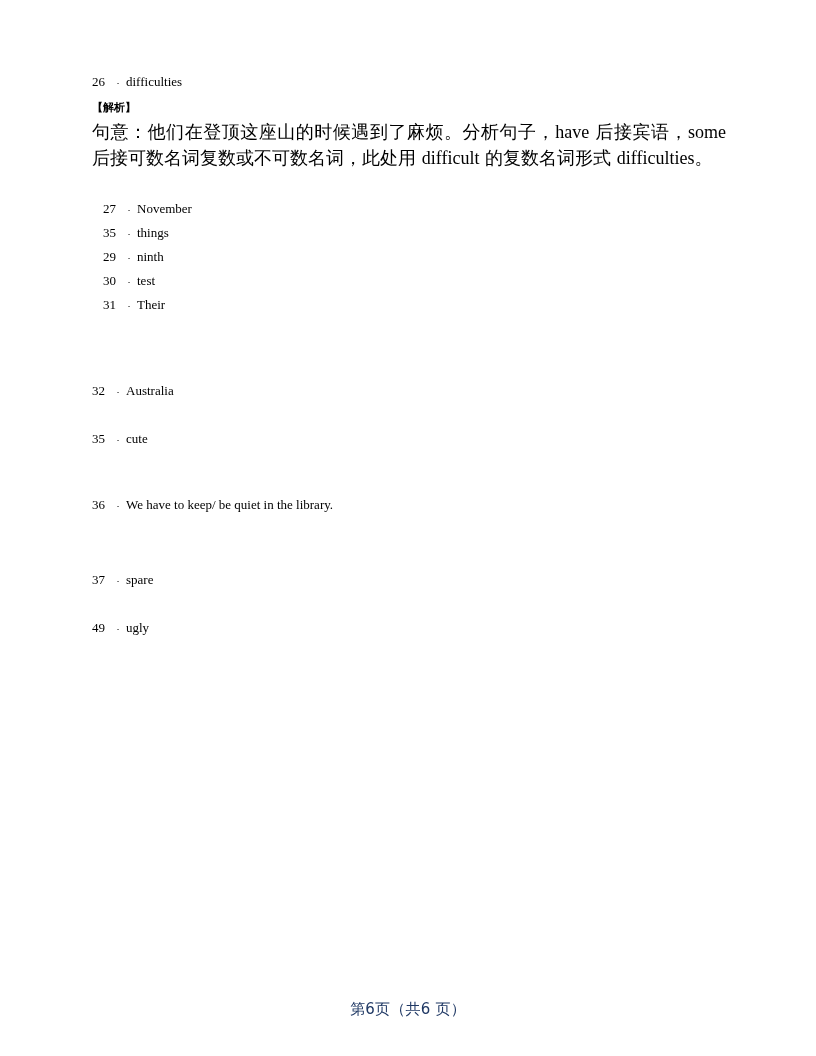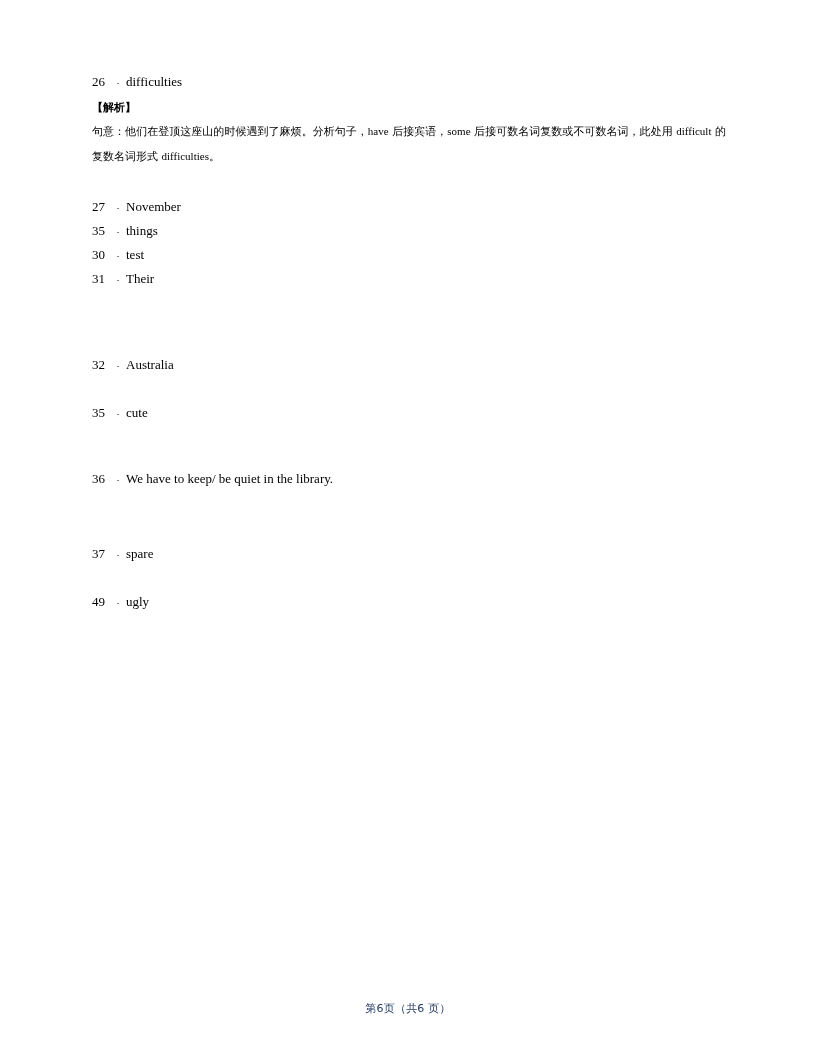--- a/index.html
+++ b/index.html
@@ -48,35 +48,35 @@
     text-align: center;
     font-family: "DejaVu Sans", sans-serif;
     font-size: 9px;
     vertical-align: 2px;
   }
   .ans-line .val {
     display: inline-block;
   }
 
   
-  .grp-tight .ans-line { margin-bottom: 5px; }
+  .grp-tight .ans-line { margin-bottom: 5px; margin-left: 11px; }
   .grp-loose .ans-line { margin-bottom: 29px; }
 
   
   .analysis-label {
     font-family: "DejaVu Sans", "Liberation Sans", sans-serif;
     font-size: 11px;
     line-height: 22px;
     font-weight: 600;
     color: #000;
     margin-top: 6px;
   }
   .analysis-body {
     font-family: "DejaVu Sans", "Liberation Sans", sans-serif;
-    font-size: 11px;
+    font-size: 18px;
     line-height: 25px;
     color: #000;
     width: 634px;
     text-align: justify;
     text-justify: inter-ideograph;
   }
   .analysis-body .en {
     font-family: "Liberation Serif", "DejaVu Serif", serif;
   }
 
@@ -86,21 +86,21 @@
   .spacer-xl { height: 62px; }
 
   
   .footer {
     position: absolute;
     left: 0;
     right: 0;
     top: 1002px;
     text-align: center;
     font-family: "DejaVu Sans", "Liberation Sans", sans-serif;
-    font-size: 11px;
+    font-size: 15px;
     line-height: 14px;
     color: #1f3864;
     letter-spacing: 0.2px;
   }
 </style>
 </head>
 <body>
 
 <div class="page">
 
@@ -116,20 +116,23 @@
     <div class="analysis-body"><span>句意：他们在登顶这座山的时候遇到了麻烦。分析句子，</span><span class="en">have</span><span> 后接宾语，</span><span class="en">some</span><span> 后接可数名词复数或不可数名词，此处用 </span><span class="en">difficult</span><span> 的复数名词形式 </span><span class="en">difficulties</span><span>。</span></div>
 
     <div class="spacer-md"></div>
 
     <div class="grp-tight">
       <div class="ans-line">
         <span class="num">27</span><span class="dot">．</span><span class="val">November</span>
       </div>
       <div class="ans-line">
         <span class="num">35</span><span class="dot">．</span><span class="val">things</span>
+      </div>
+      <div class="ans-line">
+        <span class="num">29</span><span class="dot">．</span><span class="val">ninth</span>
       </div>
       <div class="ans-line">
         <span class="num">30</span><span class="dot">．</span><span class="val">test</span>
       </div>
       <div class="ans-line">
         <span class="num">31</span><span class="dot">．</span><span class="val">Their</span>
       </div>
     </div>
 
     <div class="spacer-xl"></div>

